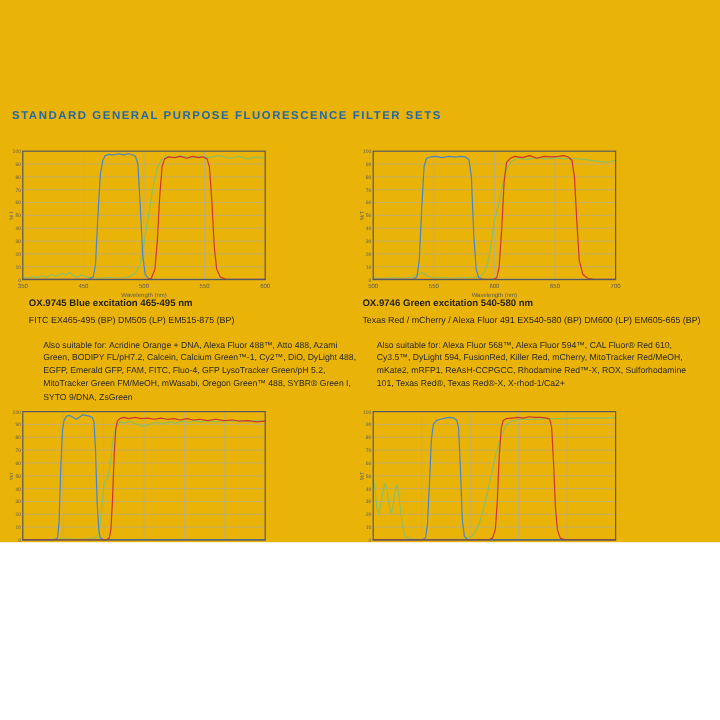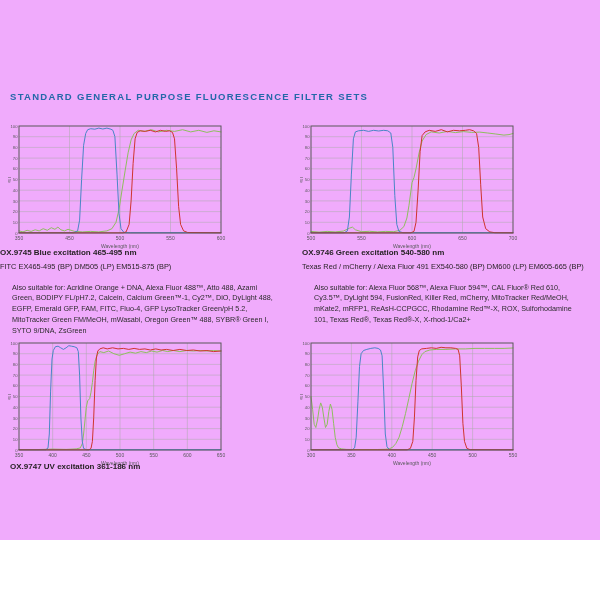--- a/index.html
+++ b/index.html
@@ -1,26 +1,26 @@
 <!DOCTYPE html>
 <html><head>
 <meta charset="utf-8">
 <style>
   html,body{margin:0;padding:0;background:#fff;}
-  .canvas{position:relative;width:600px;height:540px;background:#f0abfc;overflow:hidden;
+  .canvas{position:relative;width:600px;height:452px;background:#eab308;overflow:hidden;
           font-family:"Liberation Sans",sans-serif;color:#262626;}
   .page-heading{position:absolute;left:10px;top:91px;font-size:9.5px;font-weight:bold;
                 letter-spacing:1.3px;color:#2468a8;}
   .chart{position:absolute;}
   .chart.c0{left:8px;top:120px;}
   .chart.c1{left:300px;top:120px;}
   .chart.c2{left:8px;top:337px;}
   .chart.c3{left:300px;top:337px;}
   .setblock{position:absolute;}
-  .setblock.t0{left:0;top:248px;width:289px;}
+  .setblock.t0{left:24px;top:248px;width:289px;}
   .setblock.t1{left:302px;top:248px;width:293px;}
   .setblock.t2{left:10px;top:462px;width:289px;}
   .setblock.t3{left:302px;top:462px;width:293px;}
   .set-title{font-size:8px;font-weight:bold;margin:0 0 4.5px 0;color:#231f20;}
   .set-filters{font-size:7.4px;margin:0 0 4px 0;color:#231f20;}
   .set-also{font-size:7.2px;line-height:10.8px;margin:12px;color:#2b2b2b;}
   svg text{font-family:"Liberation Sans",sans-serif;}
 </style>
 </head>
 <body>

